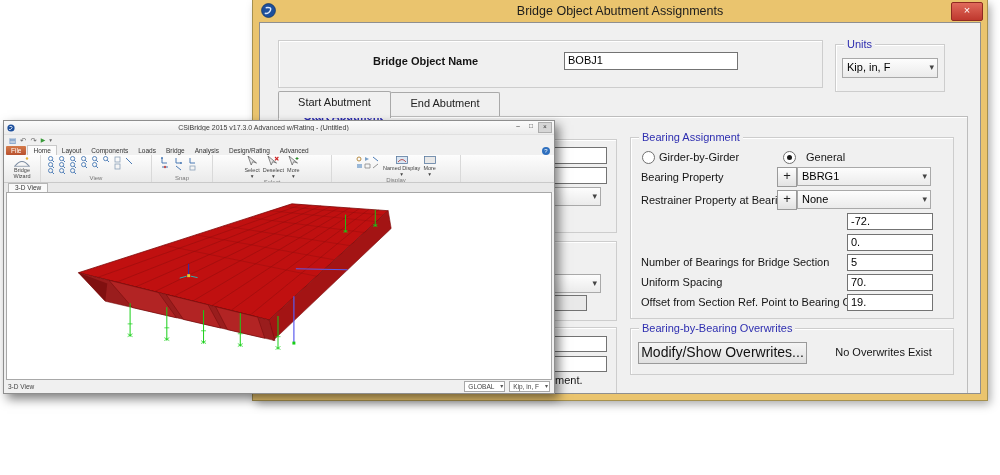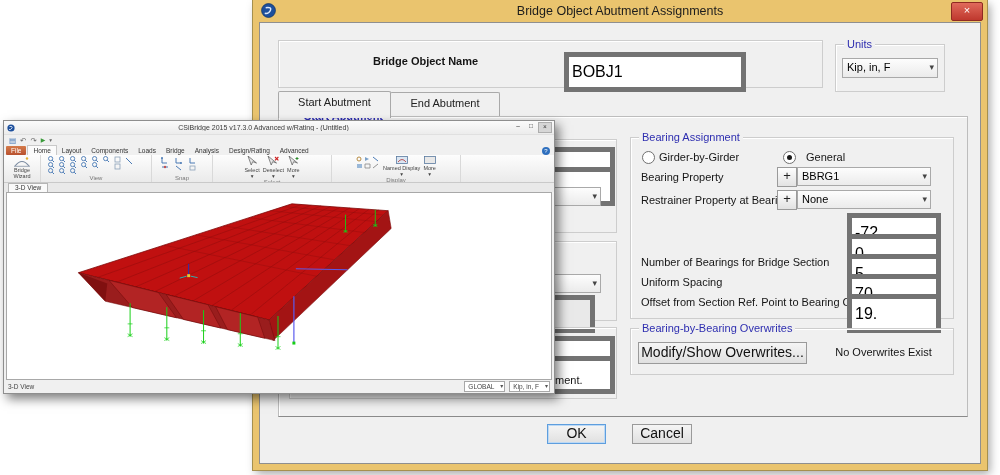--- a/index.html
+++ b/index.html
@@ -1,37 +1,37 @@
 <!DOCTYPE html>
 <html><head>
 <meta charset="utf-8">
 <style>
   html,body{margin:0;padding:0}
   body{width:1000px;height:475px;position:relative;background:#fff;overflow:hidden;
        font-family:"Liberation Sans",sans-serif;-webkit-font-smoothing:antialiased}
 
   
-  #dlg{position:absolute;left:253px;top:0;width:734px;height:470px;background:#eac46e;
+  #dlg{position:absolute;left:253px;top:0;width:734px;height:400px;background:#eac46e;
        box-shadow:0 0 0 1px #a5904e, 3px 4px 9px rgba(0,0,0,.35)}
   #dlgTitle{height:22px;position:relative;display:flex;align-items:center;justify-content:center;
        font-size:12.5px;color:#1c1c1c}
   #dlgIcon{position:absolute;left:8px;top:3px;width:15px;height:15px}
   #dlgClose{position:absolute;right:4px;top:2px;width:30px;height:17px;
        background:linear-gradient(#e06a5b,#bf382e);border:1px solid #8f2a22;border-radius:2px;
        color:#fff;font-size:11px;line-height:15px;text-align:center;cursor:default}
   #dlgClient{position:absolute;left:6px;top:22px;right:6px;bottom:6px;background:#f0f0f0;
        border:1px solid #8f8f8f;overflow:hidden}
 
   .grp{position:absolute;border:1px solid #cdcdcd;box-shadow:inset 1px 1px 0 #fff}
   .leg{position:absolute;top:-7px;left:8px;background:#f0f0f0;padding:0 3px;font-size:11px;
        color:#2e2eb0;white-space:nowrap;line-height:13px}
   .leg.bold{font-weight:bold}
   .lbl{position:absolute;font-size:11px;color:#151515;white-space:nowrap}
-  .fld{position:absolute;background:#fff;border:5px solid #737373;font-size:16px;color:#000;
-       padding:7px 3px;line-height:15px;white-space:nowrap;overflow:hidden}
+  .fld{position:absolute;background:#fff;border:1px solid #737373;font-size:11px;color:#000;
+       padding:0 3px;line-height:15px;white-space:nowrap;overflow:hidden}
   .fld.grey{background:#e9e9e9}
   .sel{position:absolute;background:linear-gradient(#fdfdfd,#ebebeb);border:1px solid #a9a9a9;
        font-size:11px;color:#000;padding:0 16px 0 4px;white-space:nowrap;overflow:hidden}
   .sel .chev{position:absolute;right:3px;top:0;font-size:9px;color:#444}
   .plusbtn{position:absolute;width:18px;height:18px;background:linear-gradient(#fefefe,#e2e2e2);
        border:1px solid #9a9a9a;font-size:13px;text-align:center;line-height:16px;color:#222}
   .btn{position:absolute;background:linear-gradient(#f5f5f5,#e0e0e0);border:1px solid #9a9a9a;
        font-size:14px;color:#111;text-align:center}
   .btn.focus{border:1px solid #5e9ede;box-shadow:inset 0 0 0 1px #bcd9f5}
   .radio{position:absolute;width:11px;height:11px;border:1px solid #707070;border-radius:50%;background:#fff}

